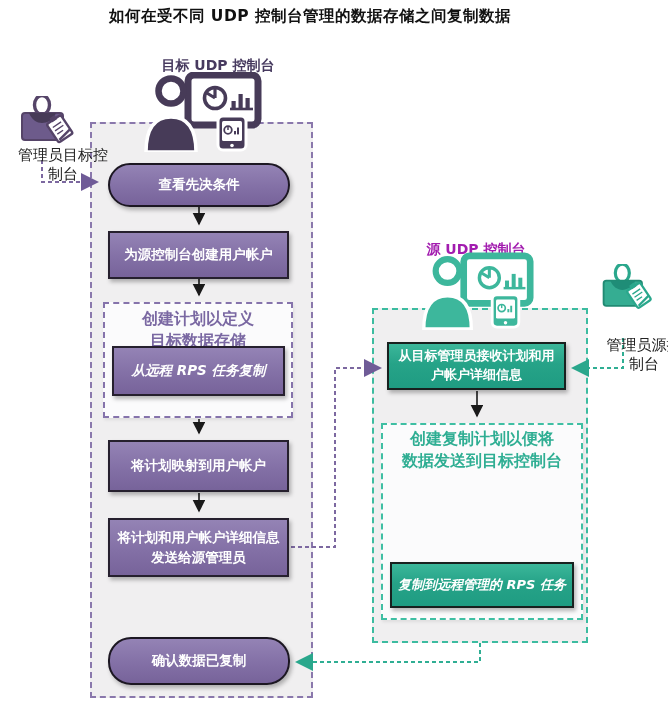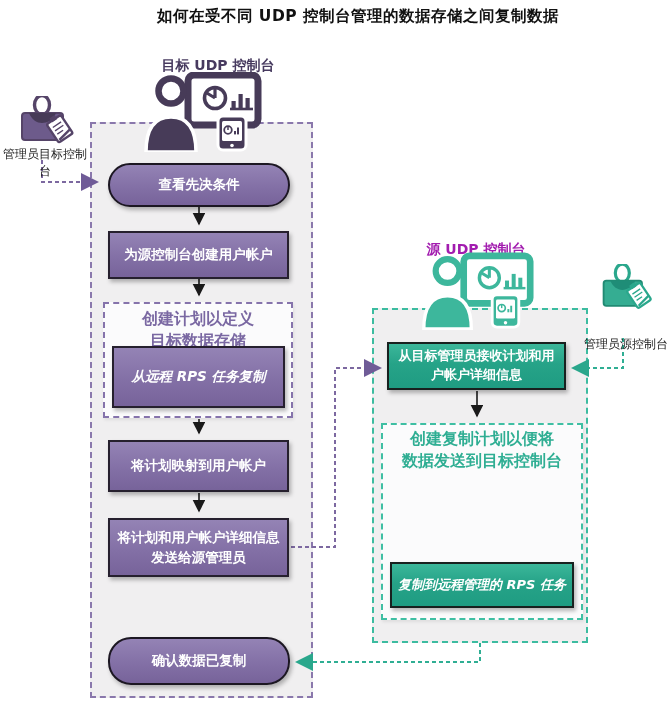--- a/index.html
+++ b/index.html
@@ -3,34 +3,34 @@
 <meta charset="utf-8">
 <style>
   html,body{margin:0;padding:0;background:#ffffff;}
   .canvas{
     position:relative;width:668px;height:705px;background:#ffffff;overflow:hidden;
     font-family:"DejaVu Sans","Liberation Sans",sans-serif;
   }
   .abs{position:absolute;}
   .title{
     top:6px;left:0;width:620px;text-align:center;font-size:15.5px;font-weight:bold;color:#111;
-    letter-spacing:.5px;z-index:6;margin-left:48px;
+    letter-spacing:.5px;z-index:6;
   }
   
   .lane{
     background:#f0eff0;border:2px dashed #8a78ac;box-sizing:border-box;z-index:1;
   }
   .lane.teal{border-color:#3cbca0;}
   .lane-left{left:90px;top:122px;width:223px;height:576px;}
   .lane-right{left:372px;top:308px;width:216px;height:335px;}
 
   .console-label{font-size:14px;font-weight:bold;text-align:center;z-index:6;}
   .console-label.purple{color:#473a5f;}
   .console-label.tealc{color:#a21caf;}
-  .admin-label{font-size:12px;color:#222;text-align:center;z-index:6;}
+  .admin-label{font-size:15px;color:#222;text-align:center;z-index:6;padding-left:18px;}
 
   
   .node{
     box-sizing:border-box;display:flex;align-items:center;justify-content:center;text-align:center;
     color:#fff;font-weight:bold;font-size:13.5px;line-height:1.45;z-index:5;
     background:linear-gradient(180deg,#9483b5 0%,#8370a6 55%,#77639a 100%);
     border:2px solid #26202e;box-shadow:2px 3px 4px rgba(0,0,0,0.28);
     white-space:pre-line;padding:2px 6px;
   }
   .node.tealn{
@@ -128,21 +128,21 @@
     </g>
   </svg>
   <div class="abs admin-label" style="left:0px;top:146px;width:90px;">管理员目标控制台</div>
 
   <div class="abs node stadium" style="left:108px;top:163px;width:182px;height:44px;">查看先决条件</div>
   <div class="abs node" style="left:108px;top:231px;width:181px;height:48px;">为源控制台创建用户帐户</div>
 
   <div class="abs group" style="left:103px;top:302px;width:190px;height:116px;"></div>
   <div class="abs group-title purplet" style="left:103px;top:308px;width:190px;">创建计划以定义
 目标数据存储</div>
-  <div class="abs node italic" style="left:112px;top:346px;width:173px;height:62px;">从远程 RPS 任务复制</div>
+  <div class="abs node italic" style="left:112px;top:346px;width:173px;height:50px;">从远程 RPS 任务复制</div>
 
   <div class="abs node" style="left:108px;top:440px;width:181px;height:52px;">将计划映射到用户帐户</div>
   <div class="abs node" style="left:108px;top:518px;width:181px;height:59px;">将计划和用户帐户详细信息
 发送给源管理员</div>
   <div class="abs node stadium" style="left:108px;top:637px;width:182px;height:48px;">确认数据已复制</div>
 
   <div class="abs console-label tealc" style="left:398px;top:241px;width:156px;">源 UDP 控制台</div>
   <svg class="abs icon" style="left:420px;top:252px;" width="114" height="78" viewBox="0 0 120 80">
     <g stroke="#3db79c" fill="none">
       <rect x="46" y="3" width="70" height="50" rx="6" stroke-width="7" fill="#ffffff"></rect>

